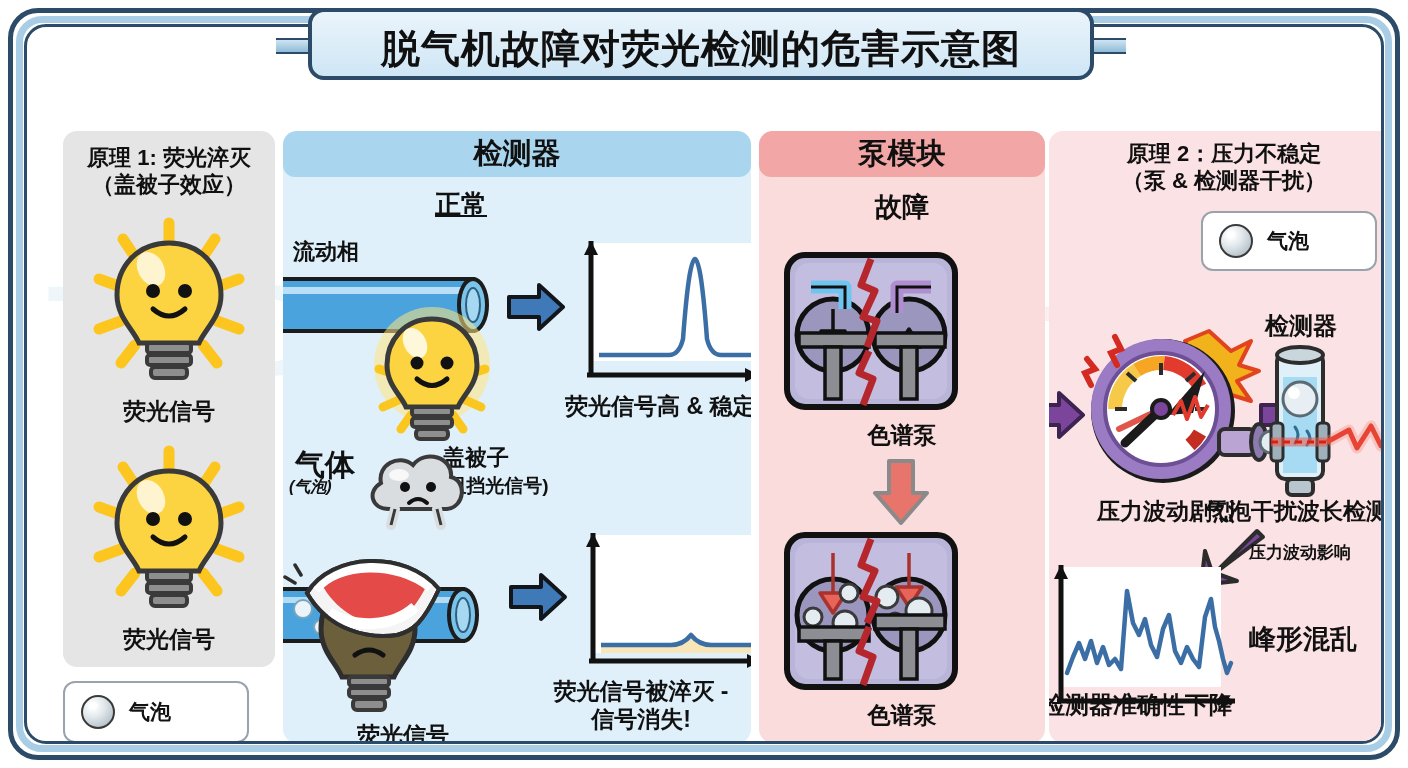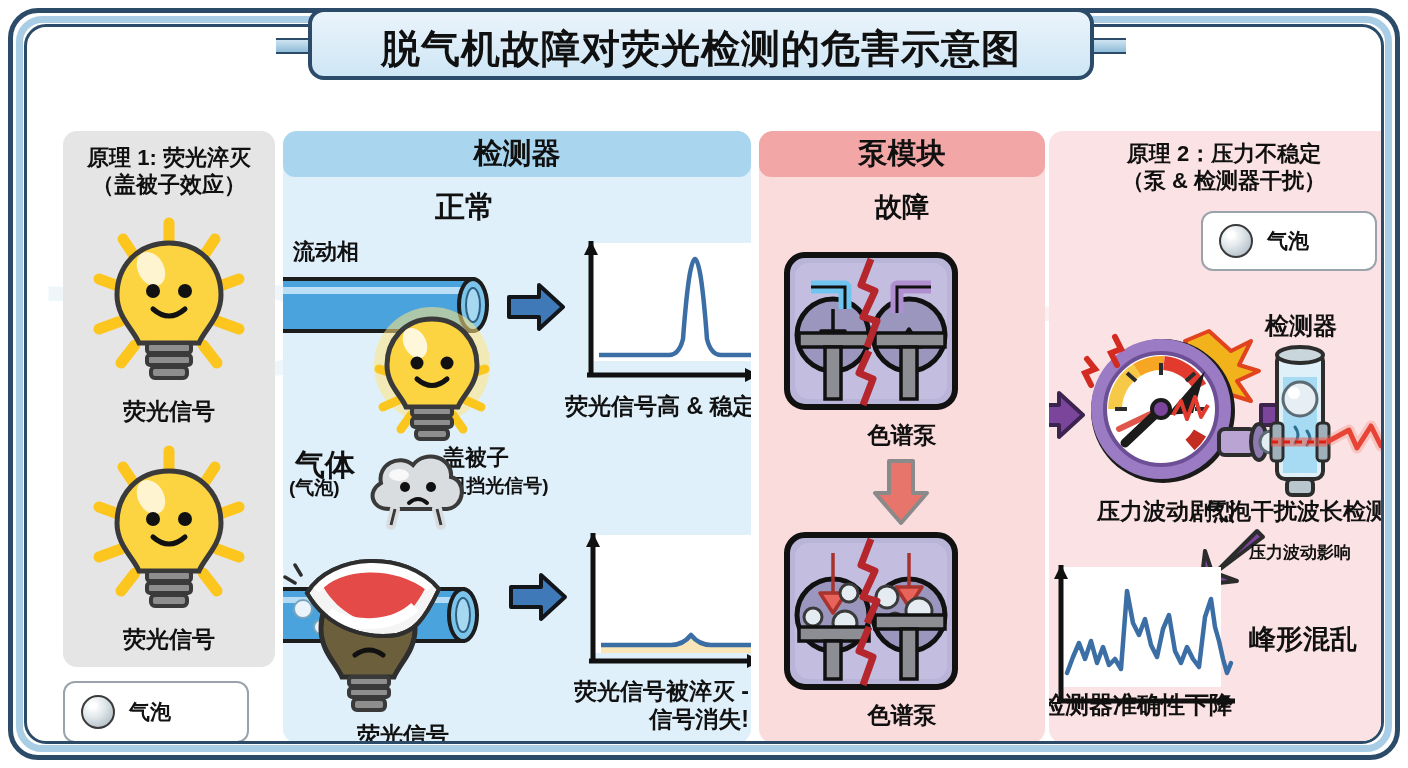--- a/index.html
+++ b/index.html
@@ -134,21 +134,21 @@
     <div class="legend" style="left:36px;top:654px;width:186px;height:62px;">
       <div class="bub" style="width:30px;height:30px;"></div>
       <div class="txt">气泡</div>
     </div>
 
     <div class="panel p-det">
       <div class="band band-blue">
         <span>检测器</span>
       </div>
 
-      <div class="lbl" style="left:152px;top:58px;font-size:30px;">正常</div>
+      <div class="lbl" style="left:152px;top:58px;font-size:26px;text-decoration:underline;">正常</div>
       <div class="lbl" style="left:10px;top:108px;font-size:22px;">流动相</div>
 
       <svg style="position:absolute;left:-12px;top:142px;" width="240" height="66">
         <rect x="2" y="6" width="200" height="52" fill="#4aa3dd" stroke="#1c1c1c" stroke-width="4"></rect>
         <rect x="8" y="14" width="186" height="7" fill="#cfeafb" opacity=".85" rx="3"></rect>
         <ellipse cx="202" cy="32" rx="14" ry="26" fill="#7cc3ea" stroke="#1c1c1c" stroke-width="4"></ellipse>
         <ellipse cx="202" cy="32" rx="7" ry="17" fill="#a7d8f2" stroke="#2c5f80" stroke-width="2"></ellipse>
       </svg>
 
       <svg style="position:absolute;left:74px;top:172px;" width="150" height="152" viewBox="0 0 150 152">
@@ -181,21 +181,21 @@
         <rect x="18" y="4" width="168" height="118" fill="#ffffff"></rect>
         <path d="M18 2 L18 136" stroke="#111" stroke-width="5"></path>
         <path d="M18 2 l-7 14 l14 0 z" fill="#111"></path>
         <path d="M14 136 L186 136" stroke="#111" stroke-width="5"></path>
         <path d="M186 136 l-14 -7 l0 14 z" fill="#111"></path>
         <path d="M26 116 L96 116 Q106 116 110 100 Q116 20 122 20 Q128 20 134 100 Q138 116 148 116 L178 116" fill="none" stroke="#3b6ea5" stroke-width="4.5" stroke-linejoin="round"></path>
       </svg>
       <div class="lbl" style="left:282px;top:262px;font-size:23px;">荧光信号高 &amp; 稳定</div>
 
       <div class="lbl" style="left:12px;top:316px;font-size:30px;">气体</div>
-      <div class="lbl" style="left:6px;top:346px;font-size:19px;">(气泡)</div>
+      <div class="lbl" style="left:6px;top:346px;font-size:16px;font-style:italic;">(气泡)</div>
       <div class="lbl" style="left:160px;top:314px;font-size:22px;">盖被子</div>
       <div class="lbl" style="left:158px;top:344px;font-size:19px;">(阻挡光信号)</div>
 
       <svg style="position:absolute;left:78px;top:312px;" width="110" height="94">
         <path d="M28 66 C10 66 6 48 20 40 C16 22 38 10 52 22 C64 6 92 14 90 34 C106 38 104 64 86 66 Z" fill="#d9dde0" stroke="#3a3a3a" stroke-width="4"></path>
         <ellipse cx="38" cy="32" rx="10" ry="6" fill="#fff" opacity=".8"></ellipse>
         <circle cx="44" cy="44" r="5" fill="#111"></circle>
           <circle cx="70" cy="44" r="5" fill="#111"></circle>
         <path d="M48 60 Q57 52 66 60" stroke="#111" stroke-width="4" fill="none" stroke-linecap="round"></path>
         <path d="M34 66 l-4 16 M76 66 l4 16" stroke="#d9dde0" stroke-width="10" stroke-linecap="round"></path>
@@ -235,21 +235,21 @@
 
       <svg style="position:absolute;left:292px;top:400px;" width="190" height="146">
         <rect x="18" y="4" width="168" height="118" fill="#ffffff"></rect>
         <path d="M18 2 L18 130" stroke="#111" stroke-width="5"></path>
         <path d="M18 2 l-7 14 l14 0 z" fill="#111"></path>
         <path d="M14 130 L186 130" stroke="#111" stroke-width="5"></path>
         <path d="M186 130 l-14 -7 l0 14 z" fill="#111"></path>
         <path d="M26 114 L96 114 Q108 114 116 104 Q124 114 136 114 L178 114 L178 122 L26 122 Z" fill="#f2cf7e" opacity=".55"></path>
         <path d="M26 114 L96 114 Q108 114 116 104 Q124 114 136 114 L178 114" fill="none" stroke="#3b6ea5" stroke-width="4.5" stroke-linejoin="round"></path>
       </svg>
-      <div class="lbl-c" style="left:250px;top:546px;width:216px;font-size:23px;text-align:right;">
+      <div class="lbl-c" style="left:250px;top:546px;width:216px;font-size:23px;">
         <div>荧光信号被淬灭 -</div>
         <div>信号消失!</div>
       </div>
     </div>
 
     <div class="panel p-pump">
       <div class="band band-pink">
         <span>泵模块</span>
       </div>
       <div class="hdr2" style="top:60px;font-size:27px;">故障</div>

